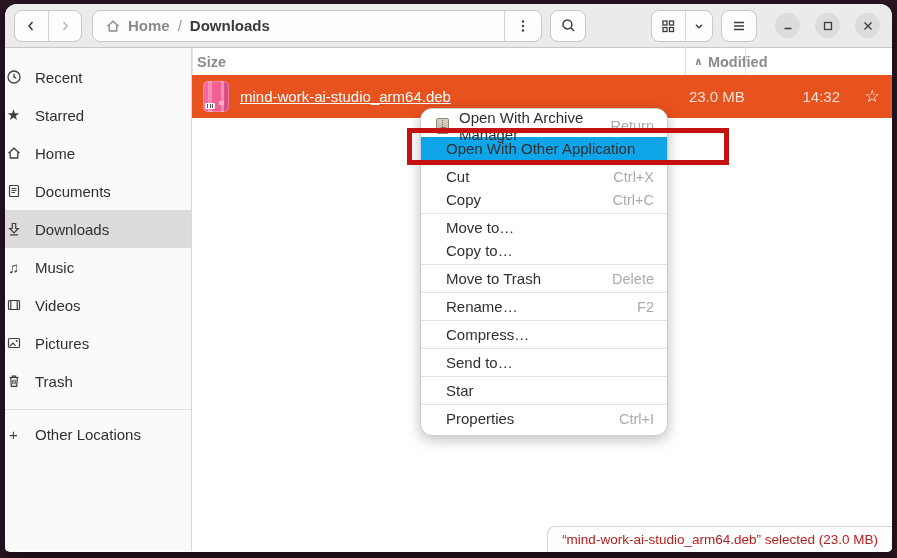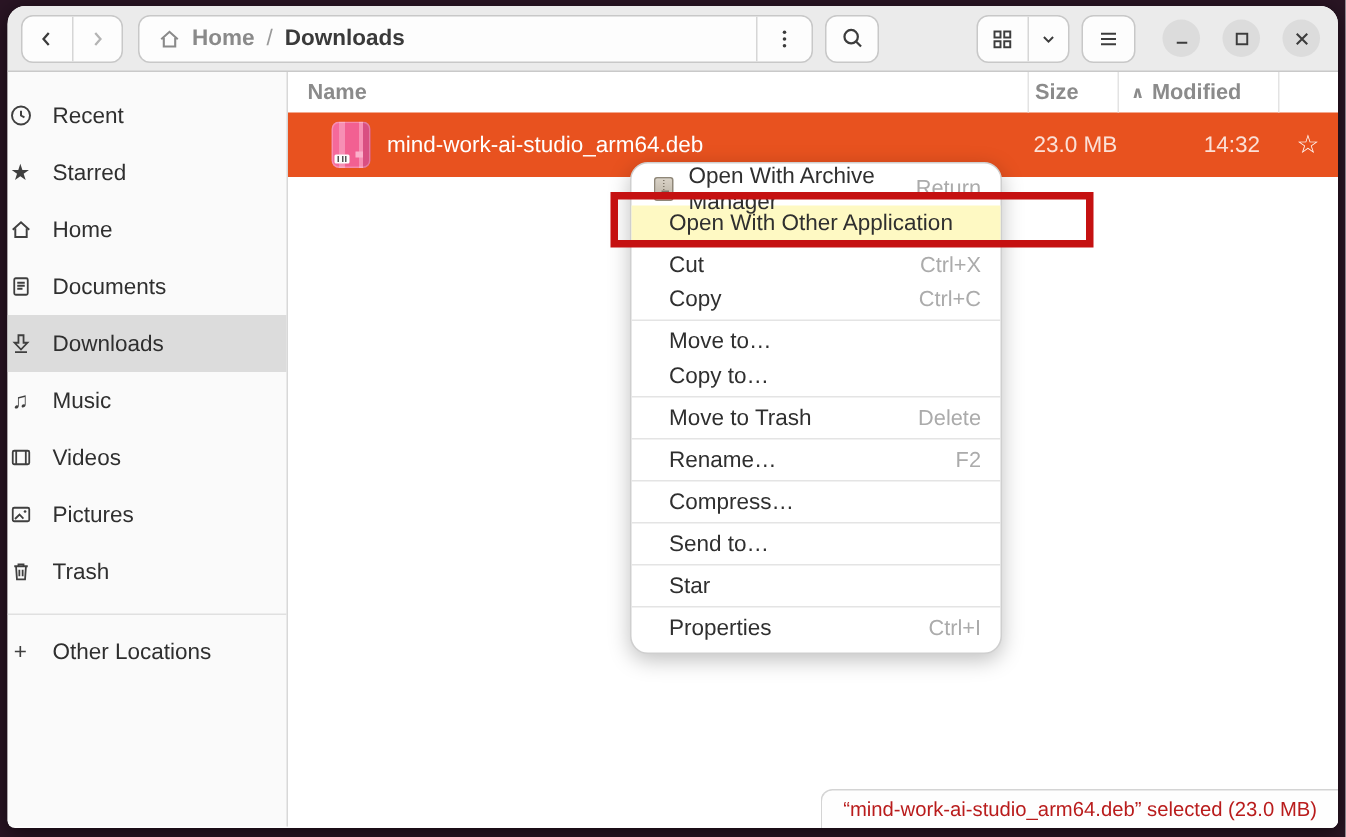--- a/index.html
+++ b/index.html
@@ -67,21 +67,21 @@
   .main { flex:1; position:relative; background:#fff; }
   .list-grid { display:grid; grid-template-columns:1fr 60px 107px 40px; align-items:center; }
   .list-header { height:27px; color:#8b8b8b; font-weight:700; font-size:14.5px; }
   .hcell { height:27px; display:flex; align-items:center; }
   .hcell.bordered { border-left:1px solid #e3e3e3; }
   .hcell-name { padding-left:13px; }
   .hcell-size { padding-left:4px; }
   .hcell-mod { padding-left:8px; gap:5px; }
   .sortmark { font-size:11px; color:#8b8b8b; }
   .file-row { height:43px; background:#e8521f; color:#fff; font-size:15px; }
-  .fcell-name { display:flex; align-items:center; gap:11px; padding-left:29px; overflow:hidden; }
+  .fcell-name { display:flex; align-items:center; gap:11px; padding-left:11px; overflow:hidden;text-decoration:underline; }
   .fcell-size { padding-left:4px; color:rgba(255,255,255,.82); }
   .fcell-mod { text-align:right; padding-right:12px; color:rgba(255,255,255,.82); }
   .fcell-star { text-align:center; font-size:17px; color:#fff; }
   
   .debicon {
     width:26px; height:31px; border-radius:5px; position:relative; flex:none;
     background:linear-gradient(90deg,#f5699b 0,#f5699b 20%,#f78fb4 20%,#f78fb4 35%,#f26092 35%,#f26092 70%,#f78fb4 70%,#f78fb4 80%,#d94f82 80%);
     box-shadow:inset 0 0 0 1px rgba(255,255,255,.25);
   }
   .debicon .barcode {
@@ -94,21 +94,21 @@
   .menu {
     position:absolute; left:415px; top:104px; width:248px; z-index:5;
     background:#ffffff; border:1px solid #cfcfcf; border-radius:12px;
     padding:5px 0; box-shadow:0 4px 14px rgba(0,0,0,.25);
   }
   .menu-item {
     height:23px; display:flex; align-items:center;
     padding:0 13px 0 25px; font-size:15px; color:#2f2f2f;
   }
   .menu-item.with-icon { padding-left:15px; }
-  .menu-item.highlighted { background:#fef9c3; }
+  .menu-item.highlighted { background:#0ea5e9; }
   .mshort { margin-left:auto; color:#ababab; font-size:14.5px; }
   .menu-sep { height:1px; background:#e4e4e4; margin:2px 0; }
   .archicon {
     width:13px; height:16px; margin-right:10px; flex:none; position:relative;
     background:linear-gradient(#d9d2c6,#b9b1a3); border:1px solid #8f8778; border-radius:2px;
   }
   .archicon:before { content:""; position:absolute; left:5px; top:1px; width:1px; height:7px;
     background:repeating-linear-gradient(#7e7668 0 1px,transparent 1px 2px); }
   .archicon:after { content:""; position:absolute; left:4px; top:8px; width:3px; height:3px;
     border:1px solid #7e7668; background:#cfc7ba; }
@@ -319,21 +319,20 @@
       <div class="side-sep-block">
         <div class="side-item">
           <span class="side-icon">+</span>
           <span>Other Locations</span>
         </div>
       </div>
     </div>
 
     <div class="main">
       <div class="list-grid list-header">
-        <div class="hcell hcell-name">Name</div>
         <div class="hcell bordered hcell-size">Size</div>
         <div class="hcell bordered hcell-mod">
           <span class="sortmark">∧</span>
           <span>Modified</span>
         </div>
         <div class="hcell bordered"></div>
       </div>
 
       <div class="list-grid file-row">
         <div class="fcell-name">

